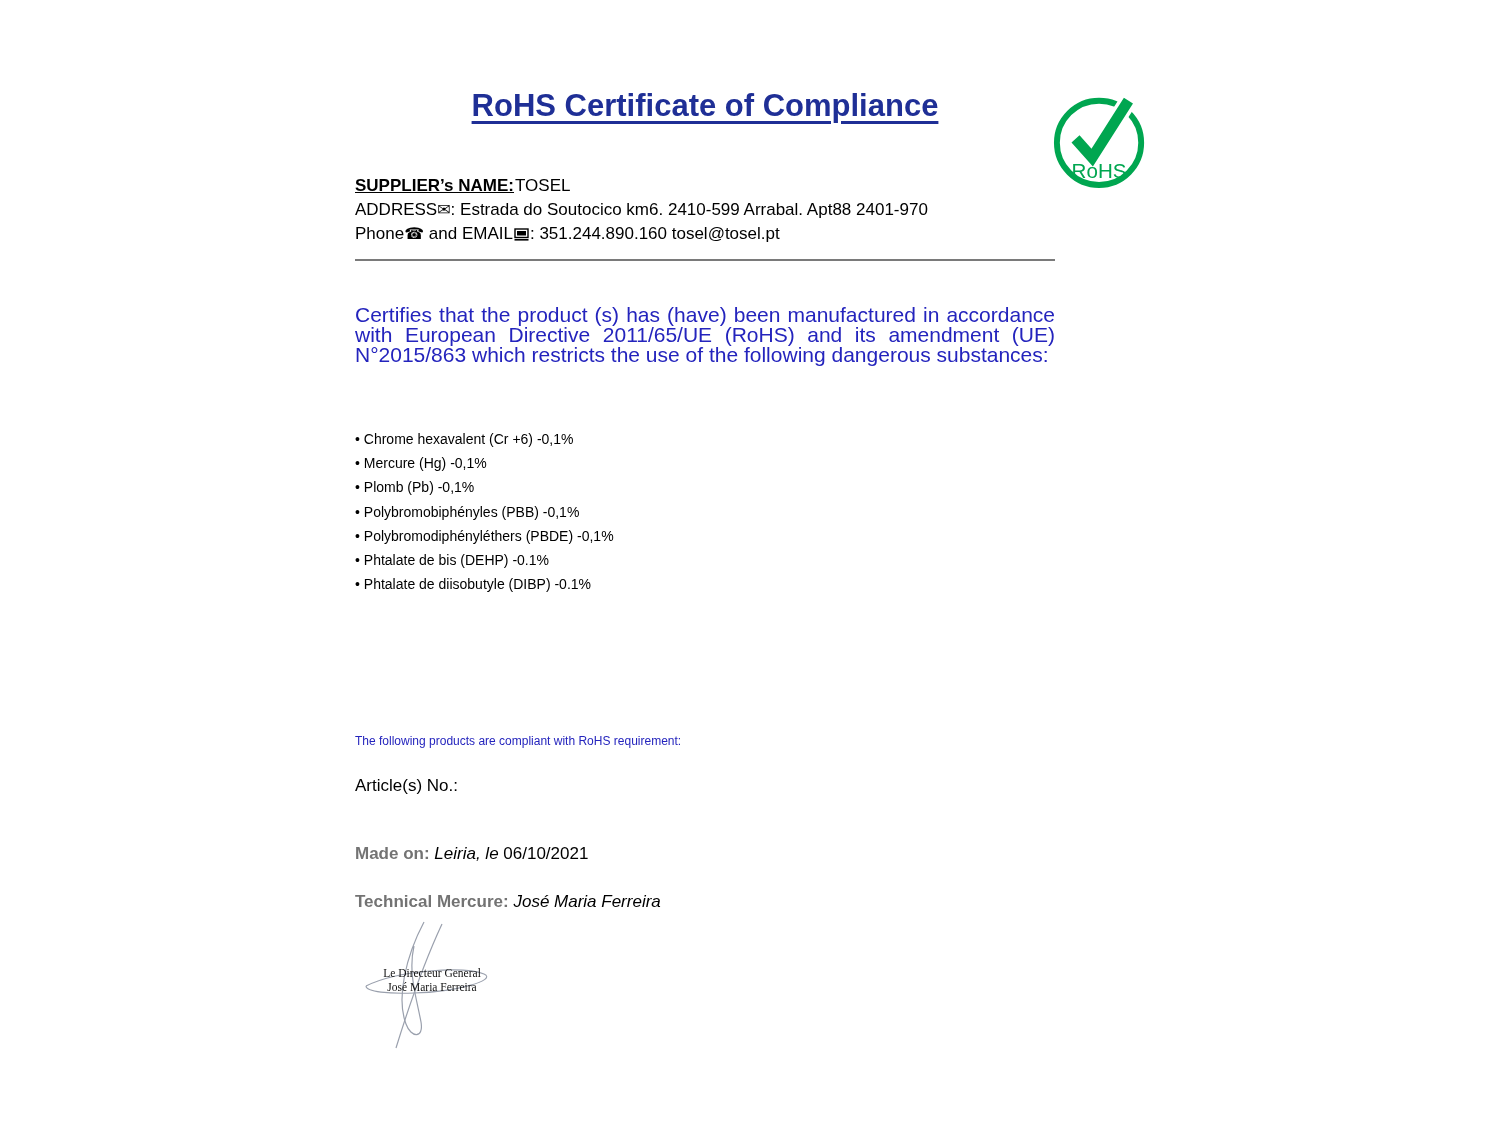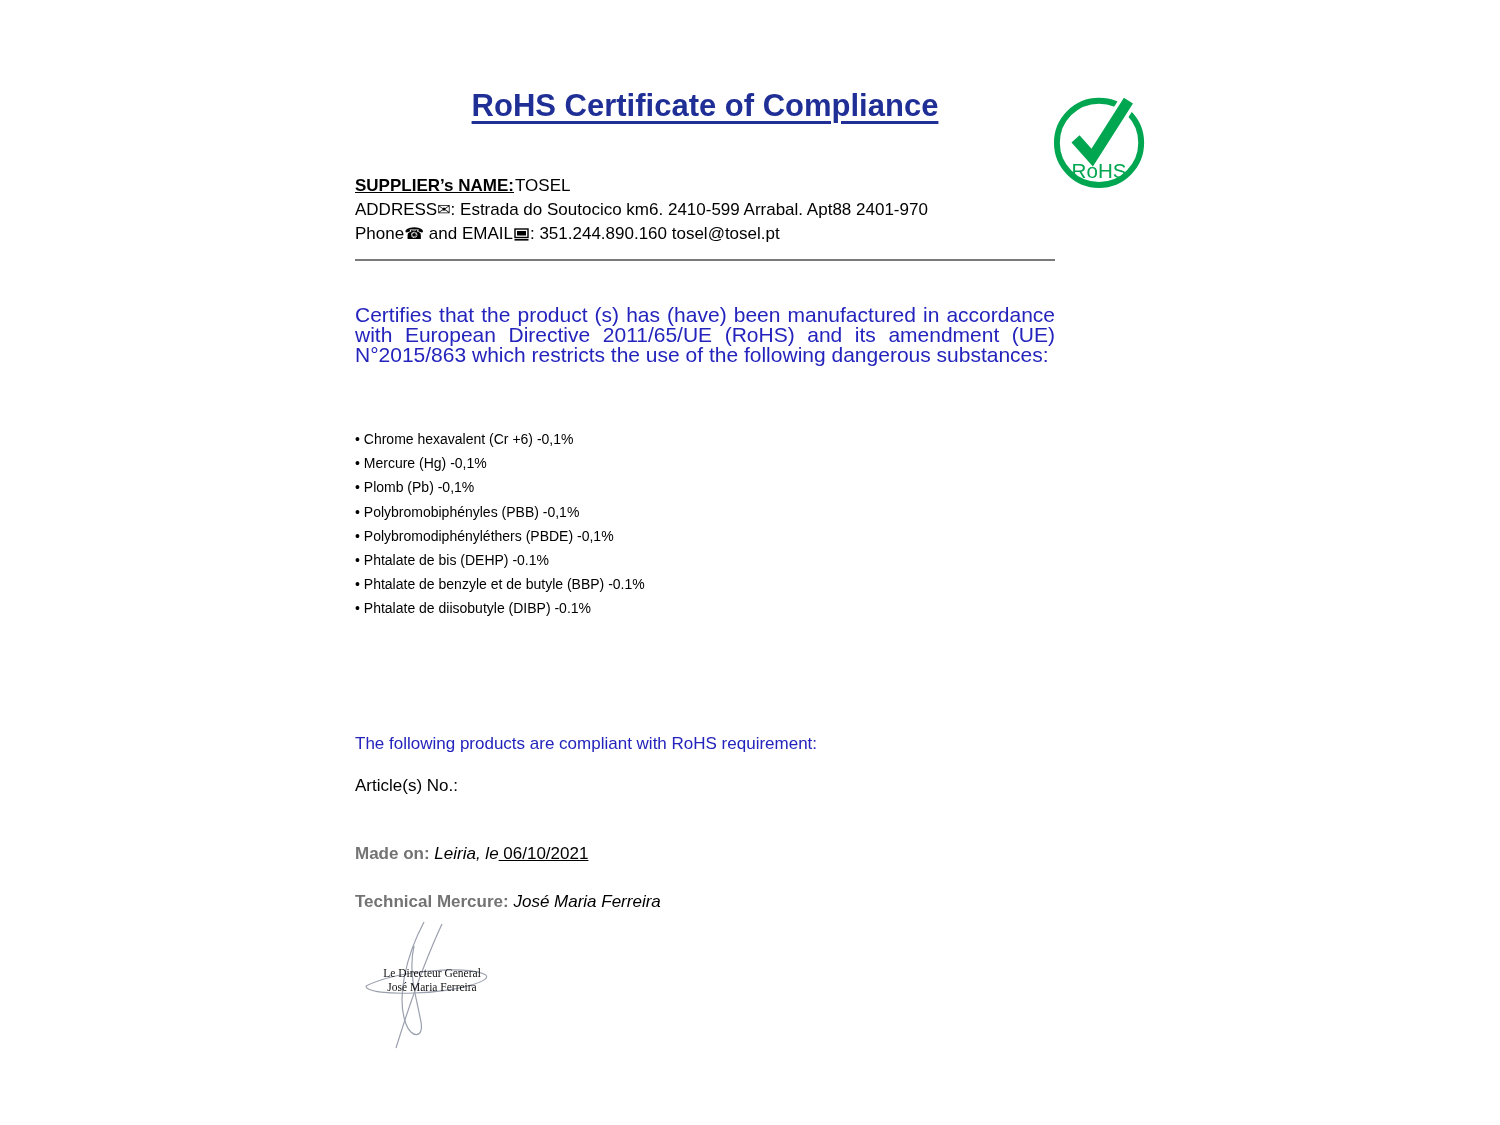--- a/index.html
+++ b/index.html
@@ -43,27 +43,27 @@
     text-align: justify;
   }
 
   .substances {
     position: absolute; left: 355px; top: 427px; margin: 0; padding: 0;
     list-style: none;
     font-size: 14px; line-height: 24.2px;
   }
   .substances li::before { content: "• "; }
 
-  .statement { position: absolute; left: 355px; top: 734px; margin: 0; color: #2424bd; font-size: 17px; }
+  .statement { position: absolute; left: 355px; top: 734px; margin: 0; color: #2424bd; font-size: 12px; }
   .articles  { position: absolute; left: 355px; top: 776px; margin: 0; font-size: 17px; }
   .made-on   { position: absolute; left: 355px; top: 844px; margin: 0; font-size: 17px; }
   .tech-mgr  { position: absolute; left: 355px; top: 892px; margin: 0; font-size: 17px; }
   .navy-label { font-weight: 700; color: #737373; }
   .italic-val { font-style: italic; text-align: right; }
-  .plain-val  { font-style: normal; text-decoration: underline; }
+  .plain-val  { font-style: normal; }
 
   .signature { position: absolute; left: 352px; top: 920px; width: 160px; height: 135px; }
   .signature svg { position: absolute; left: 0; top: 0; }
   .sig-text {
     position: absolute; left: 0; top: 46px; width: 160px;
     text-align: center;
     font-family: Liberation Serif, serif;
     font-size: 11.5px; line-height: 14px;
     color: #111;
   }
@@ -104,21 +104,20 @@
 
   <p class="cert">Certifies that the product (s) has (have) been manufactured in accordance with European Directive 2011/65/UE (RoHS) and its amendment (UE) N°2015/863 which restricts the use of the following dangerous substances:</p>
 
   <ul class="substances">
     <li>Chrome hexavalent (Cr +6) -0,1%</li>
     <li>Mercure (Hg) -0,1%</li>
     <li>Plomb (Pb) -0,1%</li>
     <li>Polybromobiphényles (PBB) -0,1%</li>
     <li>Polybromodiphényléthers (PBDE) -0,1%</li>
     <li>Phtalate de bis (DEHP) -0.1%</li>
-    <li>Phtalate de benzyle et de butyle (BBP) -0.1%</li>
     <li>Phtalate de diisobutyle (DIBP) -0.1%</li>
   </ul>
 
   <p class="statement">The following products are compliant with RoHS requirement:</p>
 
   <p class="articles">Article(s) No.:</p>
 
   <p class="made-on">
     <span class="navy-label">Made on:</span>
     <span class="italic-val">Leiria, le</span><span class="plain-val"> 06/10/2021</span>

